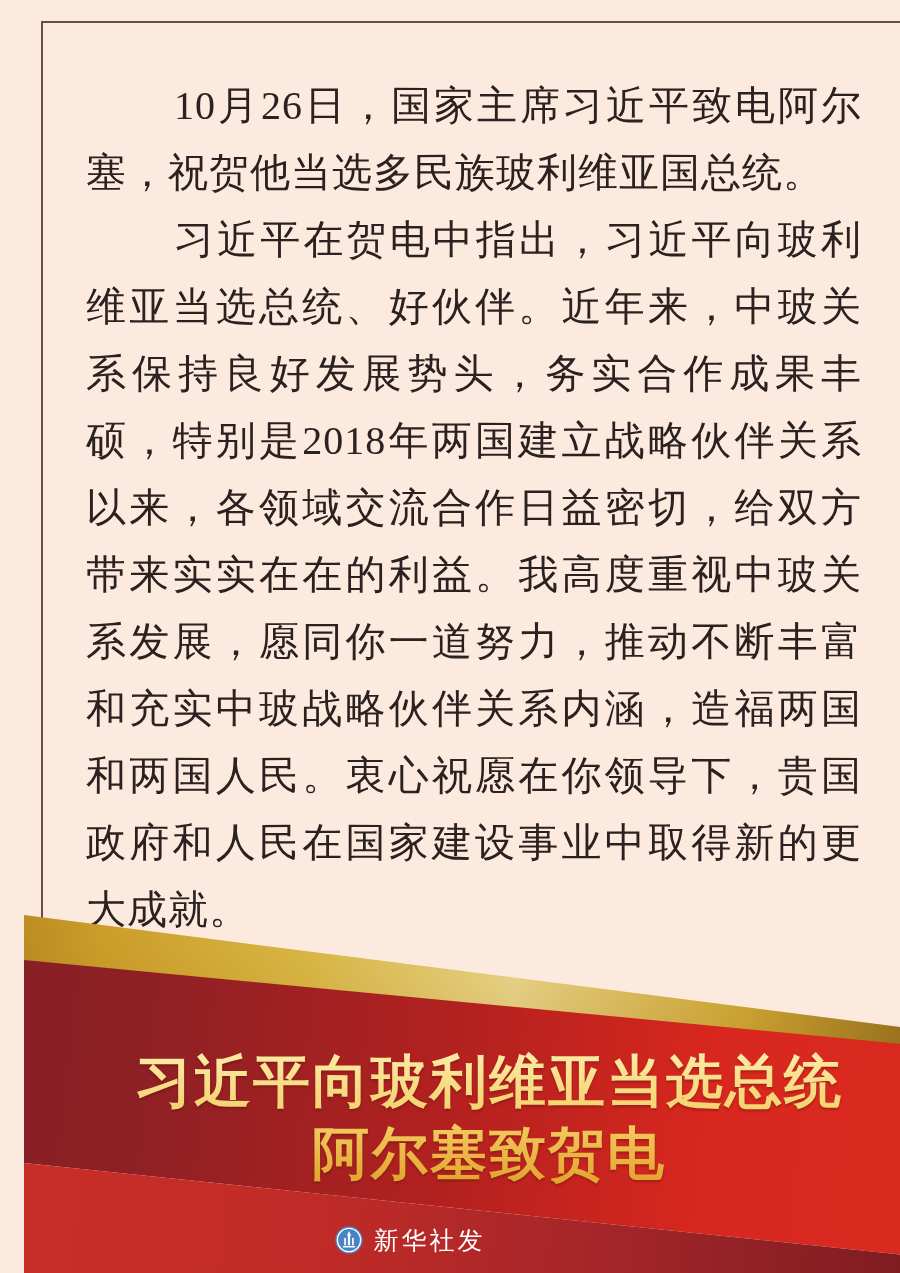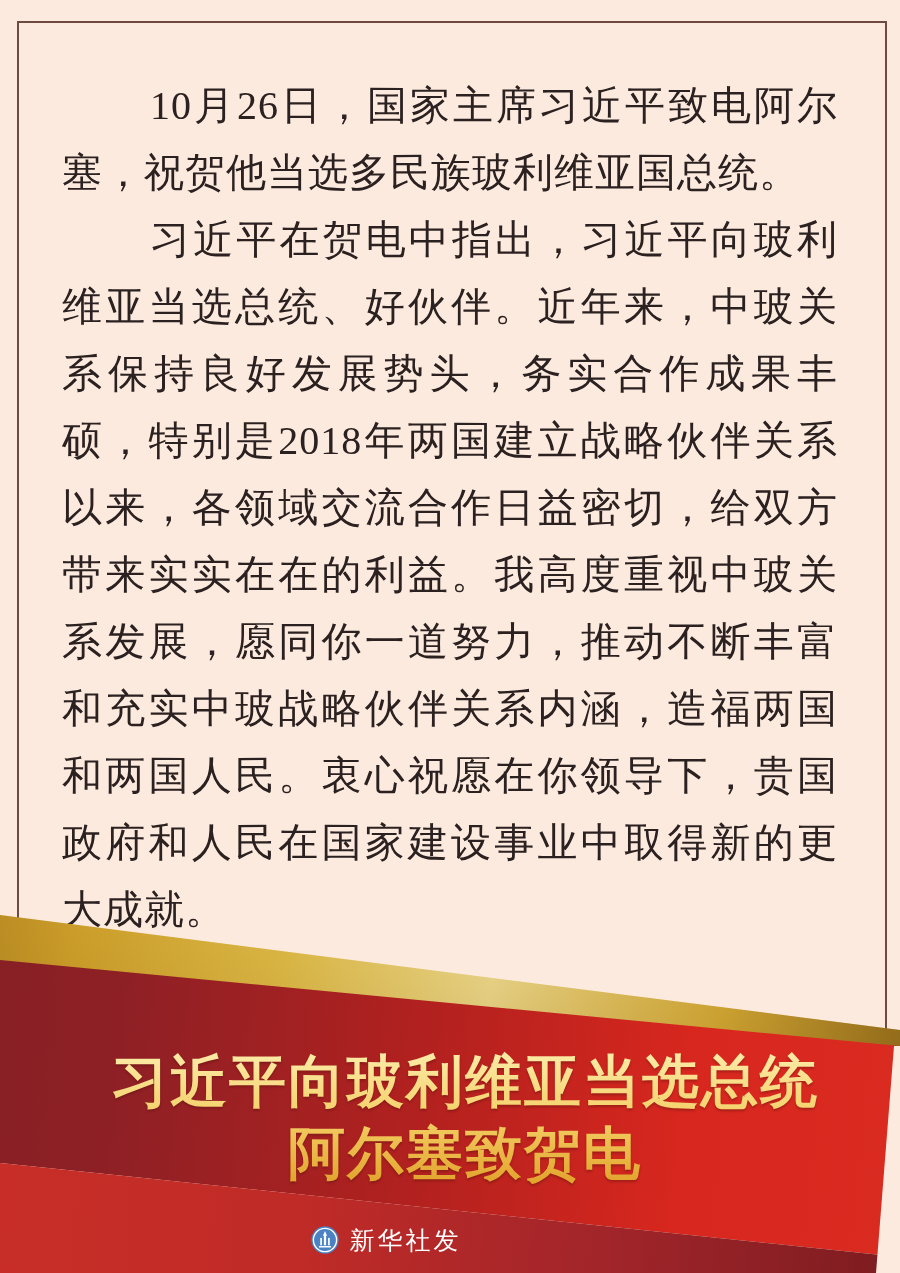--- a/index.html
+++ b/index.html
@@ -2,21 +2,21 @@
 <html><head>
 <meta charset="utf-8">
 <style>
   html, body { margin: 0; padding: 0; }
   body {
     width: 900px; height: 1273px;
     position: relative; overflow: hidden;
     background: #fceade;
     font-family: "Liberation Serif", serif;
   }
-  .abs { position: absolute; }
+  .abs { position: absolute; margin-left: 24px; }
 
   
   #frame {
     left: 17px; top: 21px; width: 866px; height: 1060px;
     border: 2px solid #6f4a40;
     border-bottom: none;
     z-index: 1;
   }
 
   

